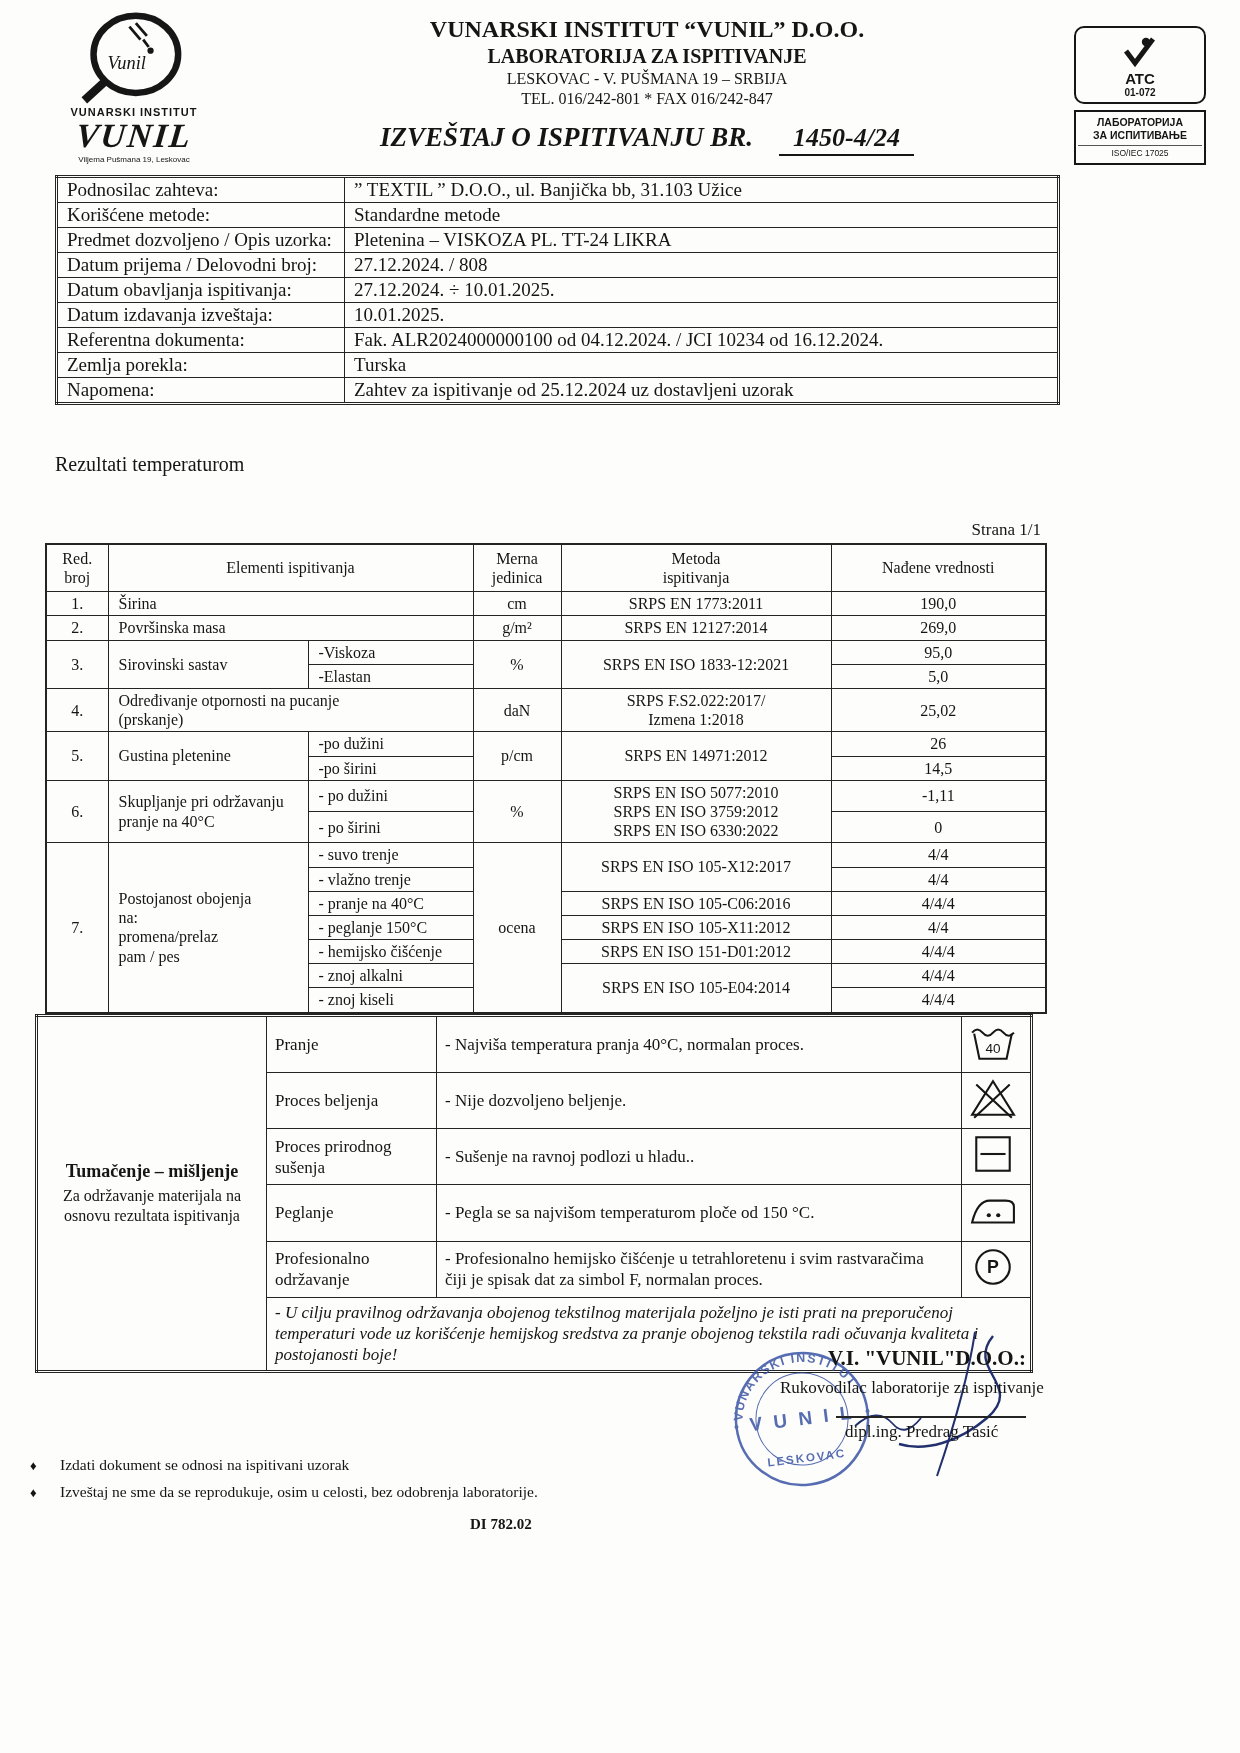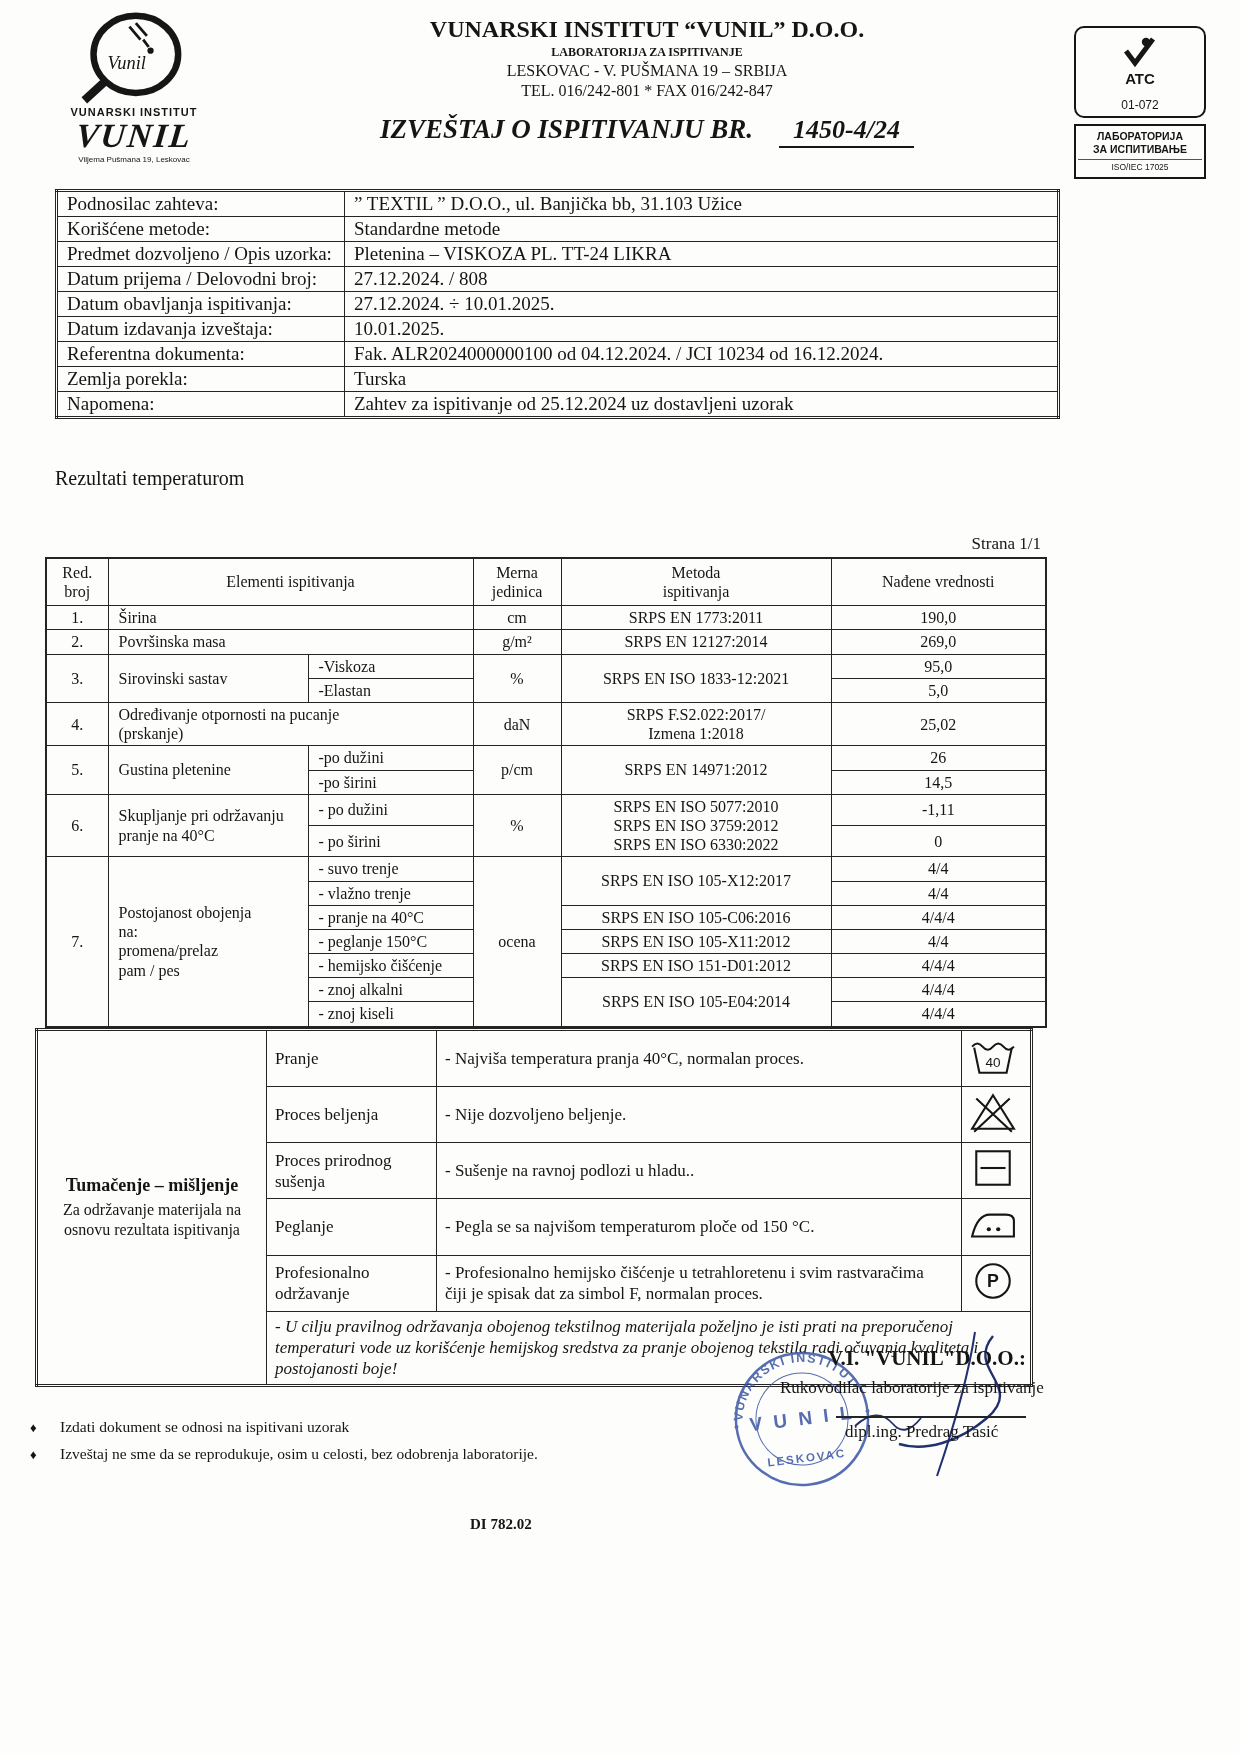--- a/index.html
+++ b/index.html
@@ -13,30 +13,30 @@
 
   
   .header { display:flex; align-items:flex-start; padding:12px 34px 0 48px; gap:16px; }
   .logo-block { width:172px; text-align:center; }
   .logo-q { width:112px; height:92px; display:block; margin:0 auto; }
   .logo-inst { font-family:"Liberation Sans","DejaVu Sans",sans-serif; font-size:11px; font-weight:bold; letter-spacing:1px; margin-top:2px; }
   .logo-brand { font-style:italic; font-weight:900; font-size:34px; letter-spacing:2px; line-height:1; margin-top:1px; transform:skewX(-6deg); }
   .logo-addr { font-family:"Liberation Sans","DejaVu Sans",sans-serif; font-size:8px; margin-top:2px; }
   .center-block { flex:1; text-align:center; padding-top:4px; }
   .org-name { font-size:24px; font-weight:bold; }
-  .lab-name { font-size:12px; font-weight:bold; margin-top:2px; }
+  .lab-name { font-size:20px; font-weight:bold; margin-top:2px; }
   .addr, .tel { font-size:16px; margin-top:2px; }
   .title-row { margin-top:14px; white-space:nowrap; }
   .report-title { font-size:27px; font-weight:bold; font-style:italic; }
   .report-number { font-size:26px; font-weight:bold; font-style:italic; border-bottom:2px solid #161616; padding:0 14px 2px 14px; margin-left:22px; }
   .badge-block { width:132px; font-family:"Liberation Sans","DejaVu Sans",sans-serif; text-align:center; padding-top:14px; }
   .badge-box1 { border:2px solid #161616; border-radius:10px; padding:6px 4px 4px 4px; }
   .atc-mark { width:40px; height:34px; display:block; margin:0 auto; }
   .atc { font-size:15px; font-weight:bold; margin-top:2px; }
-  .atc-no { font-size:12px; margin-top:11px; }
+  .atc-no { font-size:10px; margin-top:0;font-weight:bold; }
   .badge-box2 { border:2px solid #161616; border-radius:0; padding:4px 2px; margin-top:6px; font-size:10.5px; font-weight:bold; line-height:1.25; }
   .iso { font-size:8.5px; font-weight:normal; border-top:1px solid #555; margin-top:3px; padding-top:2px; }
 
   
   table { border-collapse:collapse; }
   .info-table { margin:10px 0 0 55px; width:1005px; table-layout:fixed; border:3px double #242424; }
   .info-table td { border:1px solid #242424; font-size:19px; padding:1px 9px; height:24px; overflow:hidden; }
   .info-table td.lbl { width:288px; }
 
   
@@ -59,21 +59,21 @@
   .care-icon { width:46px; height:42px; }
   .care-note { font-style:italic; font-size:16.5px; padding:6px 12px; }
 
   
   .sig-company { position:absolute; left:828px; top:1346px; font-weight:bold; font-size:21px; }
   .sig-role { position:absolute; left:780px; top:1378px; font-size:17px; }
   .sig-line { position:absolute; left:836px; top:1416px; width:190px; border-top:2px solid #242424; }
   .sig-name { position:absolute; left:845px; top:1422px; font-size:17px; }
   .stamp-svg { position:absolute; left:695px; top:1344px; width:214px; height:150px; opacity:0.85; transform:rotate(-7deg); }
   .signature-svg { position:absolute; left:825px; top:1330px; width:265px; height:150px; }
-  .bullets { position:absolute; left:30px; top:1418px; font-size:15.5px; }
+  .bullets { position:absolute; left:30px; top:1456px; font-size:15.5px; }
   .bullet-line { margin-bottom:9px; }
   .bullet-glyph { display:inline-block; width:30px; font-size:13px; }
   .doc-code { position:absolute; left:470px; top:1516px; font-size:15px; font-weight:bold; }
 </style>
 </head>
 <body>
 
 <div class="page">
 
   <header class="header">

